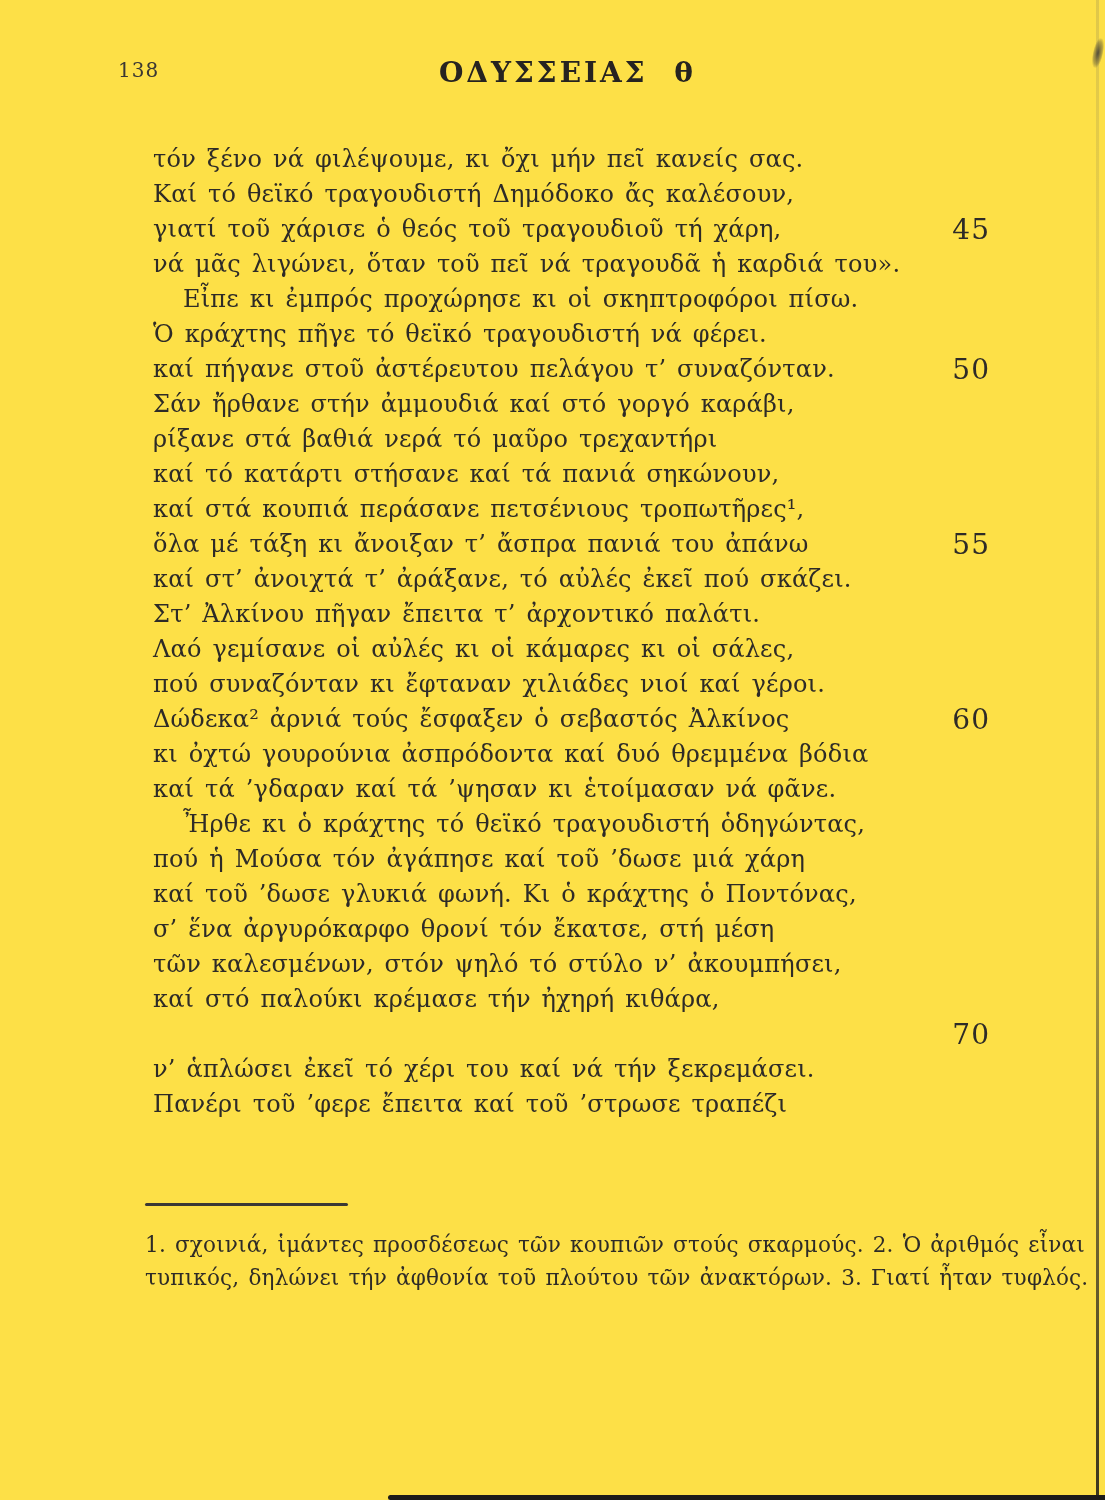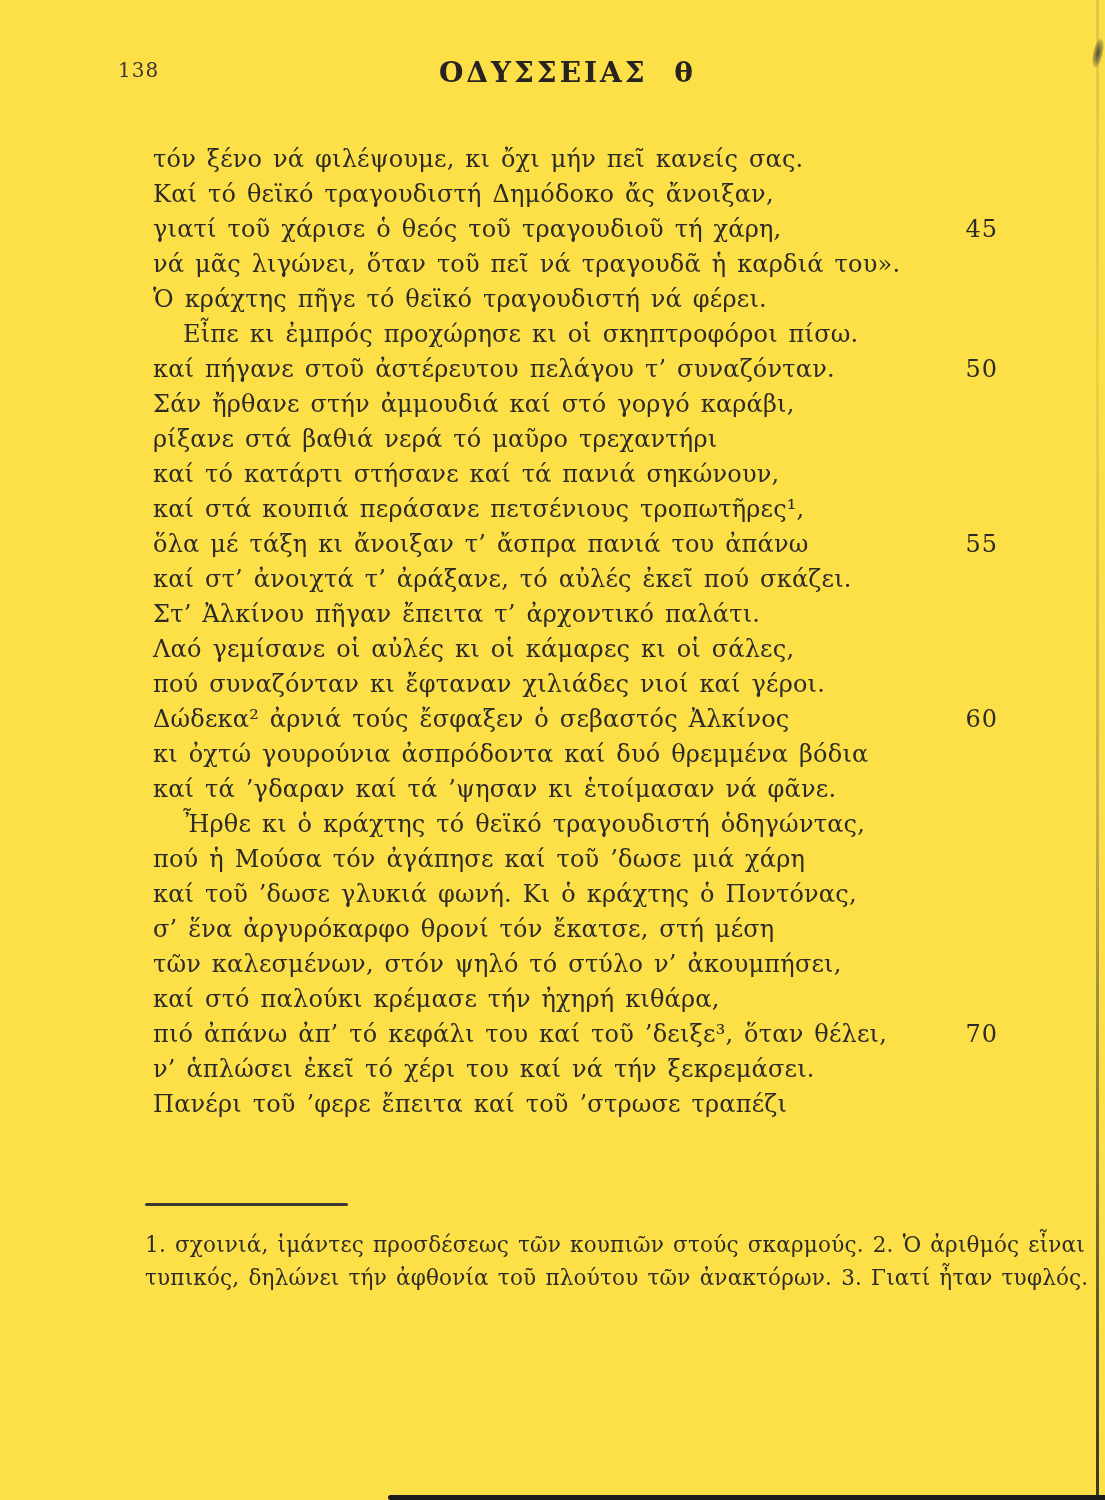--- a/index.html
+++ b/index.html
@@ -44,23 +44,23 @@
     height: 35px;
     line-height: 35px;
     font-size: 24px;
     letter-spacing: 0.2px;
     word-spacing: 3px;
     white-space: nowrap;
   }
   .poem-line.indent .line-text { padding-left: 30px; }
   .line-number {
     position: absolute;
-    right: 2px;
+    right: 10px;
     top: 0;
-    font-size: 24px;
+    font-size: 28px;
     letter-spacing: 1px;
     color: #2e2b27;
   }
   .footnote-rule {
     position: absolute;
     left: 145px;
     top: 1203px;
     width: 203px;
     height: 3px;
     background: #3b3834;
@@ -124,40 +124,40 @@
   <div class="page-number">138</div>
 
   <div class="page-title">ΟΔΥΣΣΕΙΑΣ θ</div>
 
   <div class="poem">
       <div class="poem-line">
       <span class="line-text">τόν ξένο νά φιλέψουμε, κι ὄχι μήν πεῖ κανείς σας.</span>
       
     </div>
       <div class="poem-line">
-      <span class="line-text">Καί τό θεϊκό τραγουδιστή Δημόδοκο ἄς ἄνοιξαν,</span>
+      <span class="line-text">Καί τό θεϊκό τραγουδιστή Δημόδοκο ἄς καλέσουν,</span>
       
     </div>
       <div class="poem-line">
       <span class="line-text">γιατί τοῦ χάρισε ὁ θεός τοῦ τραγουδιοῦ τή χάρη,</span>
       <span class="line-number">45</span>
     </div>
       <div class="poem-line">
       <span class="line-text">νά μᾶς λιγώνει, ὅταν τοῦ πεῖ νά τραγουδᾶ ἡ καρδιά του».</span>
       
     </div>
-      <div class="poem-line">
-      <span class="line-text">Ὁ κράχτης πῆγε τό θεϊκό τραγουδιστή νά φέρει.</span>
-      
-    </div>
       <div class="poem-line indent">
       <span class="line-text">Εἶπε κι ἐμπρός προχώρησε κι οἱ σκηπτροφόροι πίσω.</span>
       
     </div>
       <div class="poem-line">
+      <span class="line-text">Ὁ κράχτης πῆγε τό θεϊκό τραγουδιστή νά φέρει.</span>
+      
+    </div>
+      <div class="poem-line">
       <span class="line-text">καί πήγανε στοῦ ἀστέρευτου πελάγου τ’ συναζόνταν.</span>
       <span class="line-number">50</span>
     </div>
       <div class="poem-line">
       <span class="line-text">Σάν ἤρθανε στήν ἀμμουδιά καί στό γοργό καράβι,</span>
       
     </div>
       <div class="poem-line">
       <span class="line-text">ρίξανε στά βαθιά νερά τό μαῦρο τρεχαντήρι</span>
       
@@ -220,21 +220,20 @@
     </div>
       <div class="poem-line">
       <span class="line-text">τῶν καλεσμένων, στόν ψηλό τό στύλο ν’ ἀκουμπήσει,</span>
       
     </div>
       <div class="poem-line">
       <span class="line-text">καί στό παλούκι κρέμασε τήν ἠχηρή κιθάρα,</span>
       
     </div>
       <div class="poem-line">
-      <span class="line-text">πιό ἀπάνω ἀπ’ τό κεφάλι του καί τοῦ ’δειξε³, ὅταν θέλει,</span>
       <span class="line-number">70</span>
     </div>
       <div class="poem-line">
       <span class="line-text">ν’ ἁπλώσει ἐκεῖ τό χέρι του καί νά τήν ξεκρεμάσει.</span>
       
     </div>
       <div class="poem-line">
       <span class="line-text">Πανέρι τοῦ ’φερε ἔπειτα καί τοῦ ’στρωσε τραπέζι</span>
       
     </div>

